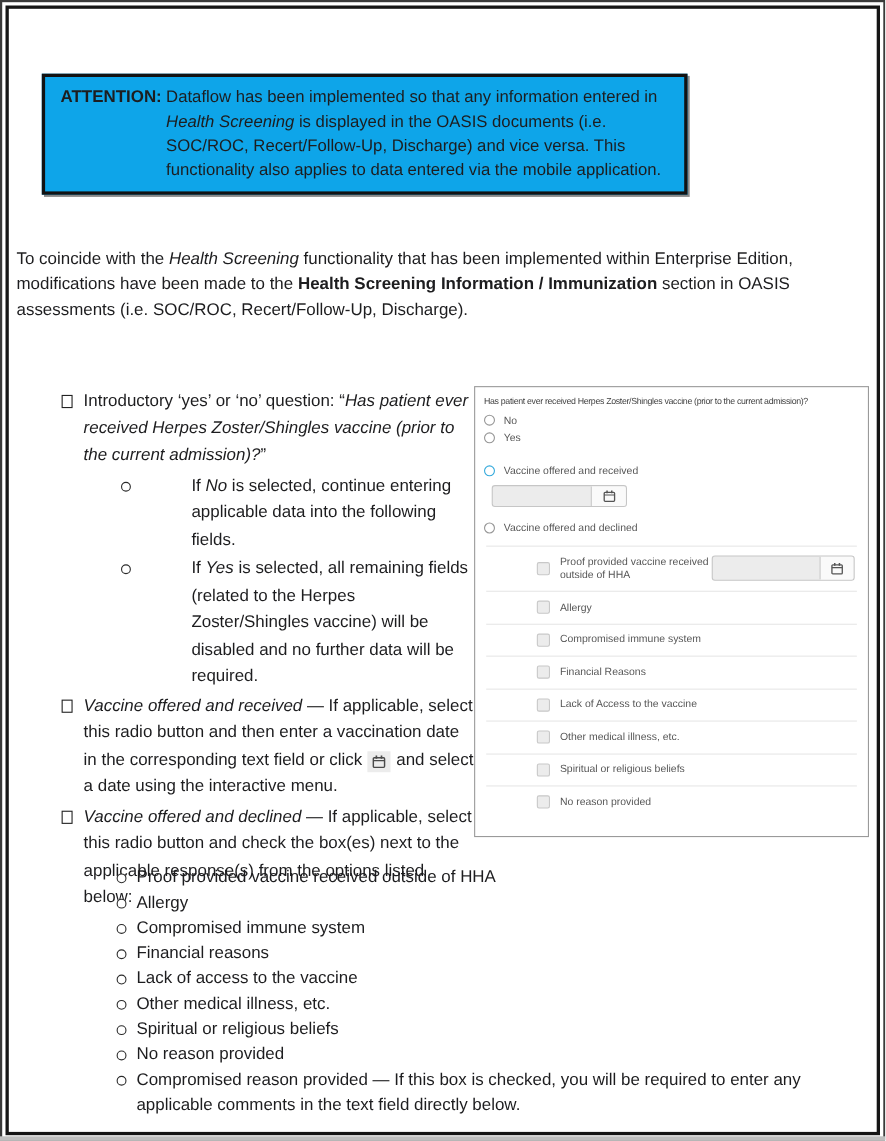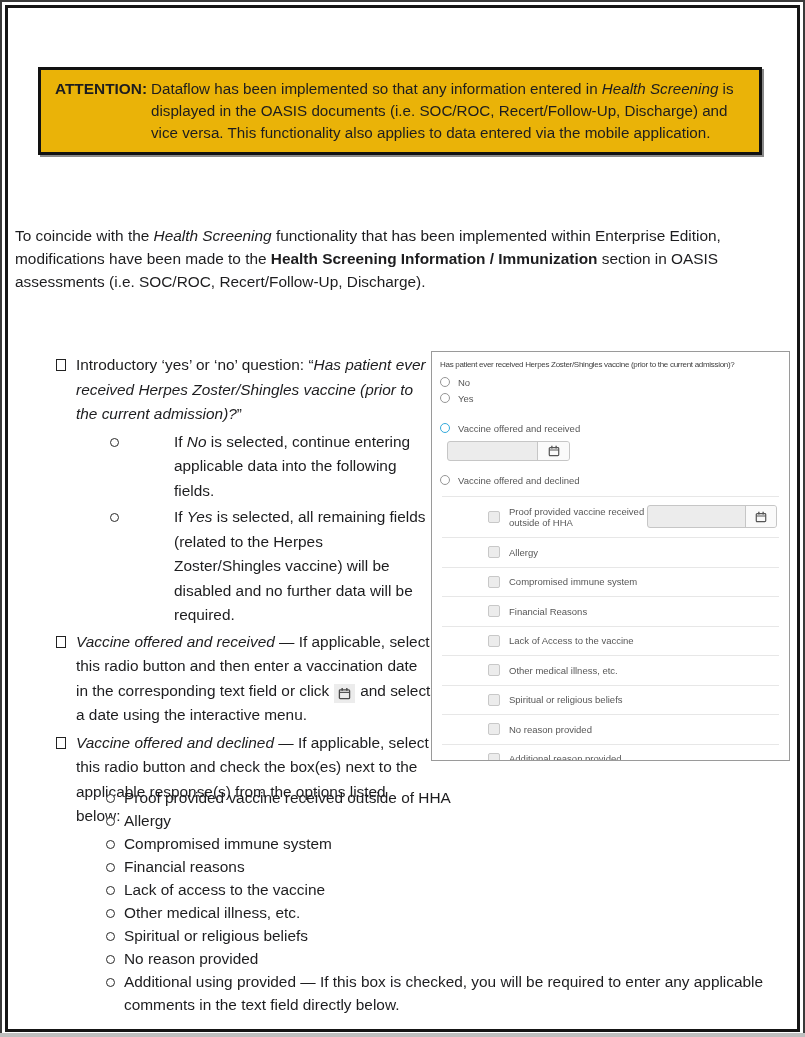--- a/index.html
+++ b/index.html
@@ -14,23 +14,23 @@
   .b{font-weight:bold;}
 
   
   .li-row{display:flex;}
   .sq{flex:0 0 auto;width:8px;height:10px;border:1.6px solid #222;margin:6px 10px 0 0;background:#fff;}
   .o{flex:0 0 auto;width:7px;height:7px;border:1.3px solid #2a2a2a;border-radius:50%;margin:8px 9px 0 0;background:#fff;}
 
   .comment-bullet{position:absolute;left:56px;top:15px;width:716px;}
   .comment-bullet .li-text{font-size:15.4px;line-height:24px;width:705px;}
 
-  .attention-box{position:absolute;left:38px;top:67px;width:724px;box-sizing:border-box;
+  .attention-box{position:absolute;left:38px;top:67px;width:587px;box-sizing:border-box;
         border:3px solid #121212;box-shadow:2px 2px 0 rgba(40,40,40,.55);
-        display:flex;padding:8px 10px 8px 14px;background:#eab308;}
+        display:flex;padding:8px 10px 8px 14px;background:#0ea5e9;}
   .attn-label{flex:0 0 96px;font-weight:bold;font-size:15.4px;line-height:22px;}
   .attn-text{font-size:15.2px;line-height:22px;width:600px;}
 
   .heading{position:absolute;left:15px;top:196px;margin:0;font-size:15.6px;font-weight:bold;}
   .para{position:absolute;left:15px;margin:0;font-size:15.4px;line-height:23px;width:768px;}
   .para1{top:224px;}
   .para2{top:308px;}
 
   .mid-left{position:absolute;left:56px;top:353px;width:375px;}
   .mid-left .li-text{font-size:15.4px;line-height:24.5px;width:358px;}
@@ -148,21 +148,21 @@
     <div class="o-row">
         <span class="o"></span>
         <div class="li-text">Spiritual or religious beliefs</div>
       </div>
     <div class="o-row">
         <span class="o"></span>
         <div class="li-text">No reason provided</div>
       </div>
     <div class="o-row">
         <span class="o"></span>
-        <div class="li-text">Additional using provided — If this box is checked, you will be required to enter any applicable comments in the text field directly below.</div>
+        <div class="li-text">Compromised reason provided — If this box is checked, you will be required to enter any applicable comments in the text field directly below.</div>
       </div>
   </div>
 
   <div class="form-box">
     <div class="fq">Has patient ever received Herpes Zoster/Shingles vaccine (prior to the current admission)?</div>
     <div class="fr-row">
       <span class="radio"></span>
       <span>No</span>
     </div>
     <div class="fr-row">
@@ -228,20 +228,16 @@
           <div class="cb-label">Other medical illness, etc.</div>
         </div>
       <div class="cb-row">
           <span class="cb"></span>
           <div class="cb-label">Spiritual or religious beliefs</div>
         </div>
       <div class="cb-row">
           <span class="cb"></span>
           <div class="cb-label">No reason provided</div>
         </div>
-      <div class="cb-row last">
-          <span class="cb"></span>
-          <div class="cb-label">Additional reason provided</div>
-        </div>
     </div>
 
   </div>
 </div>
 
 </body></html>

